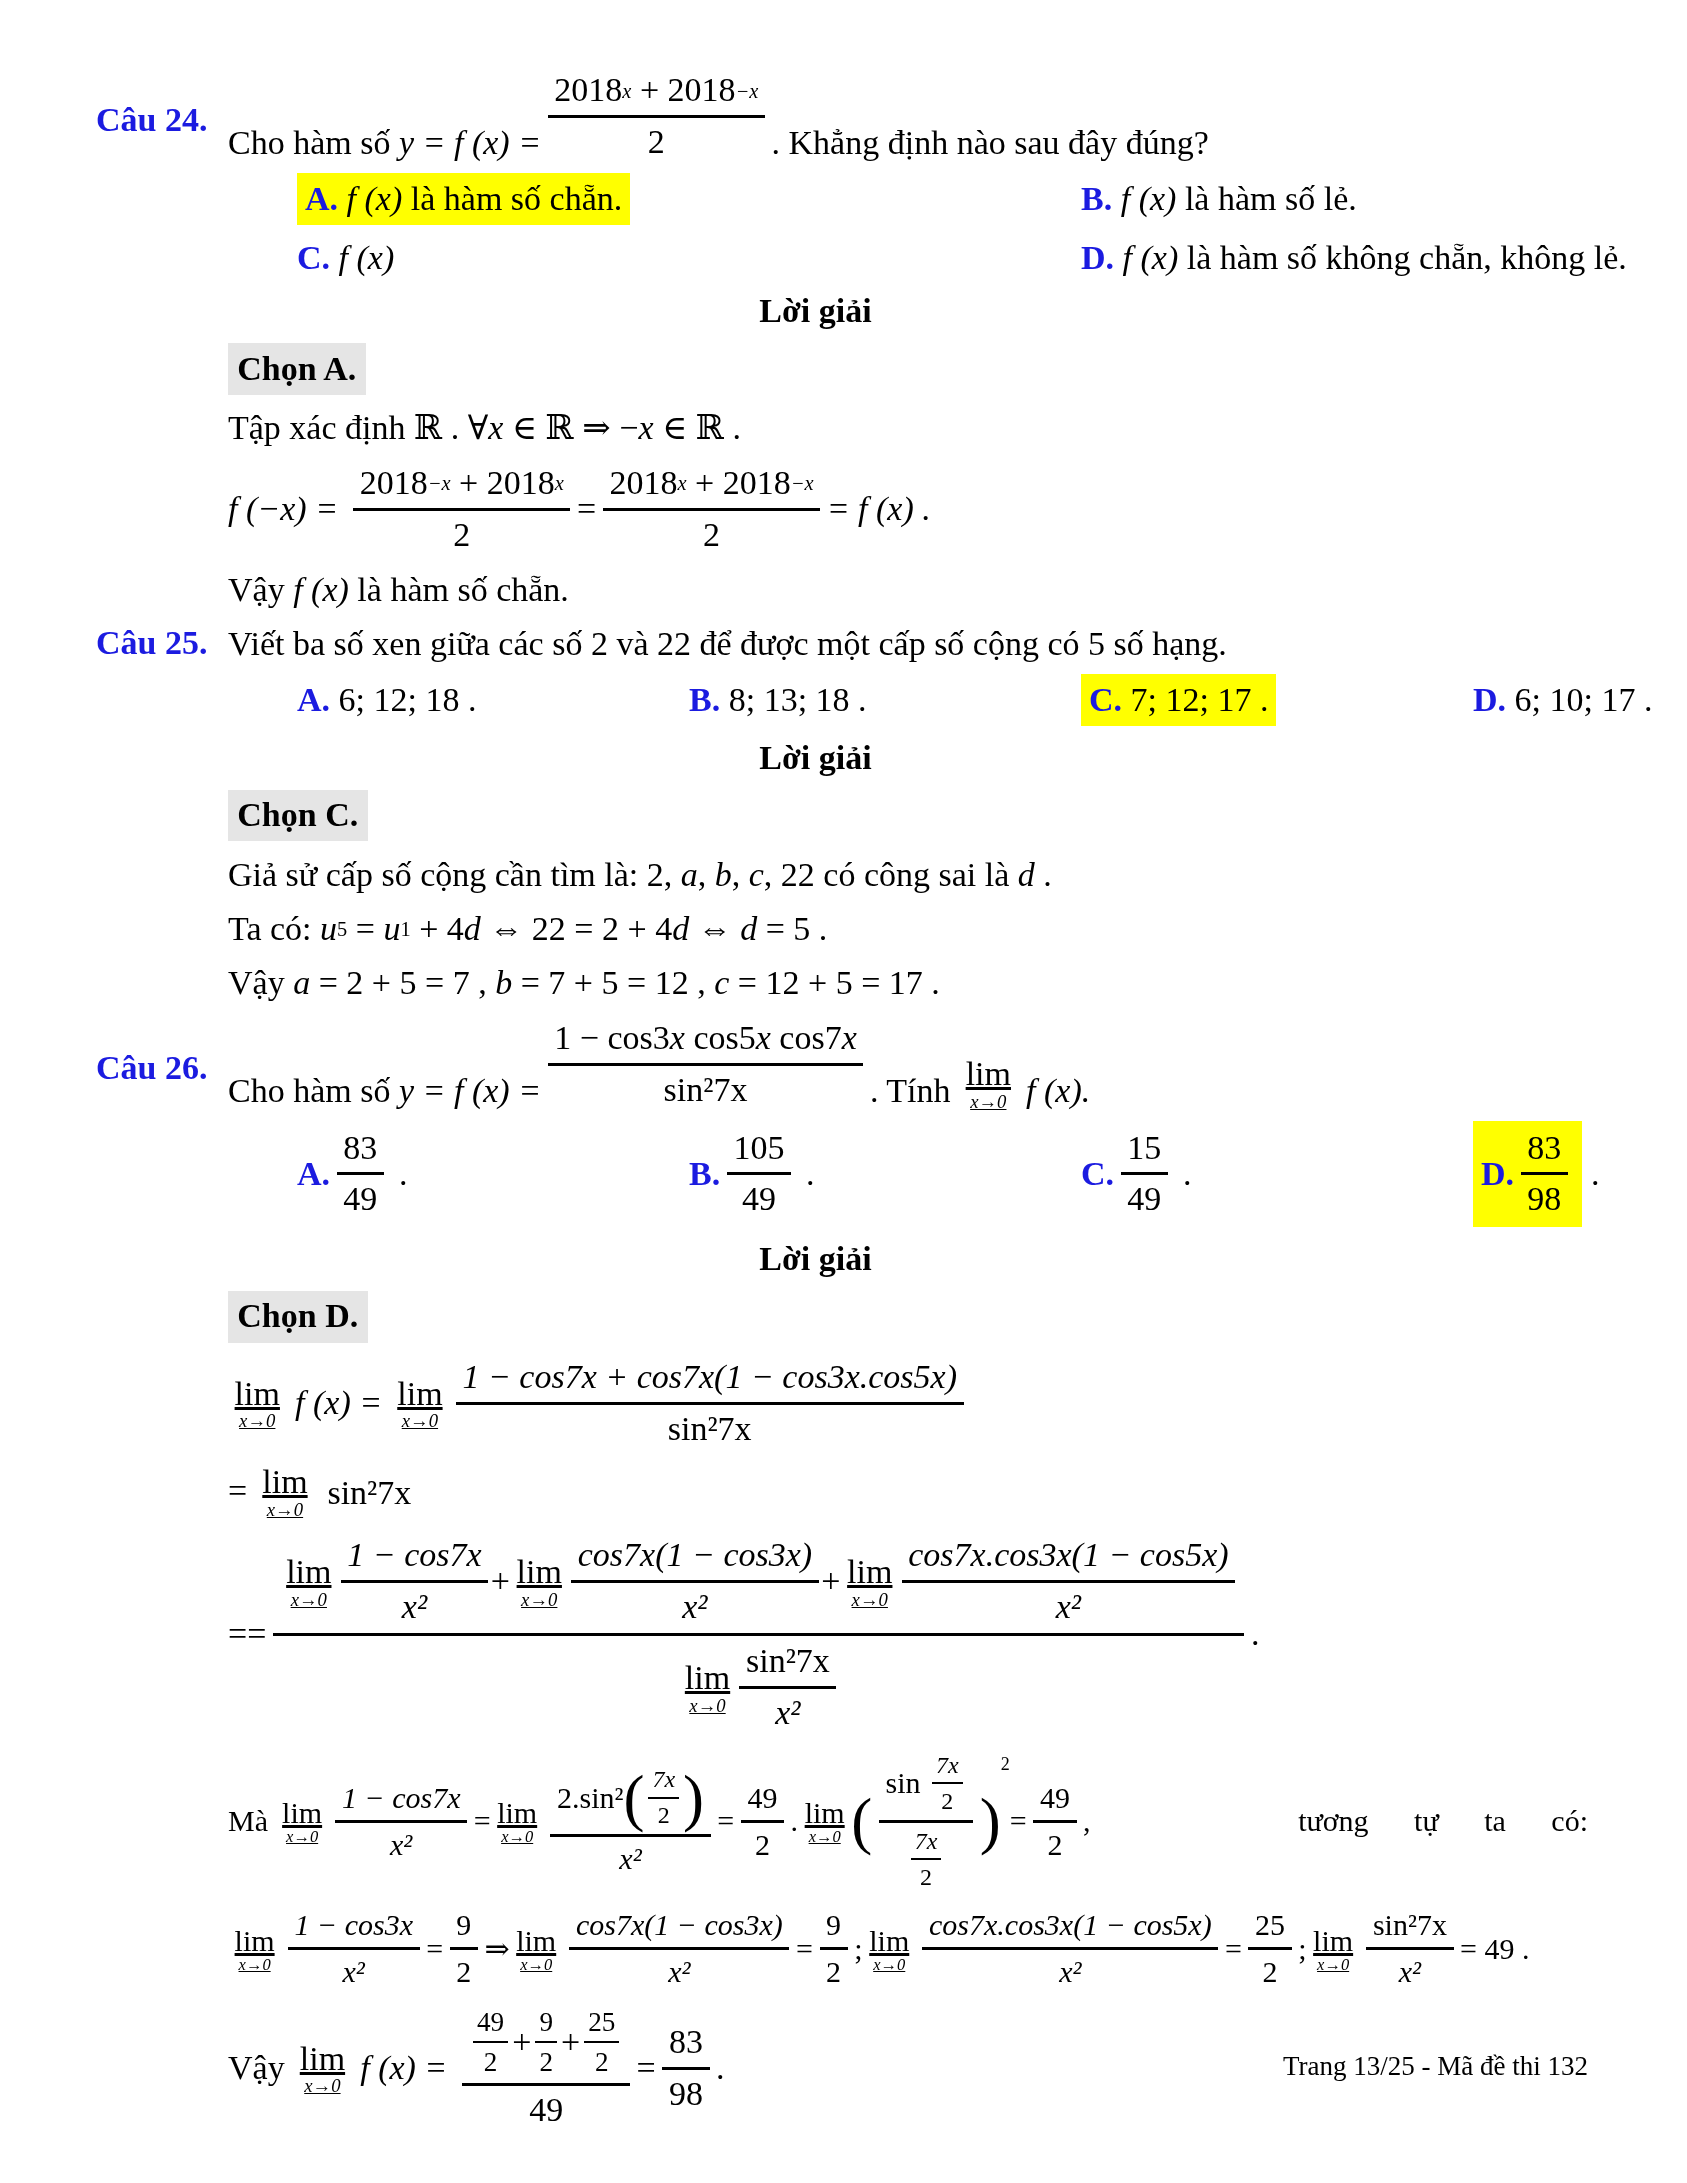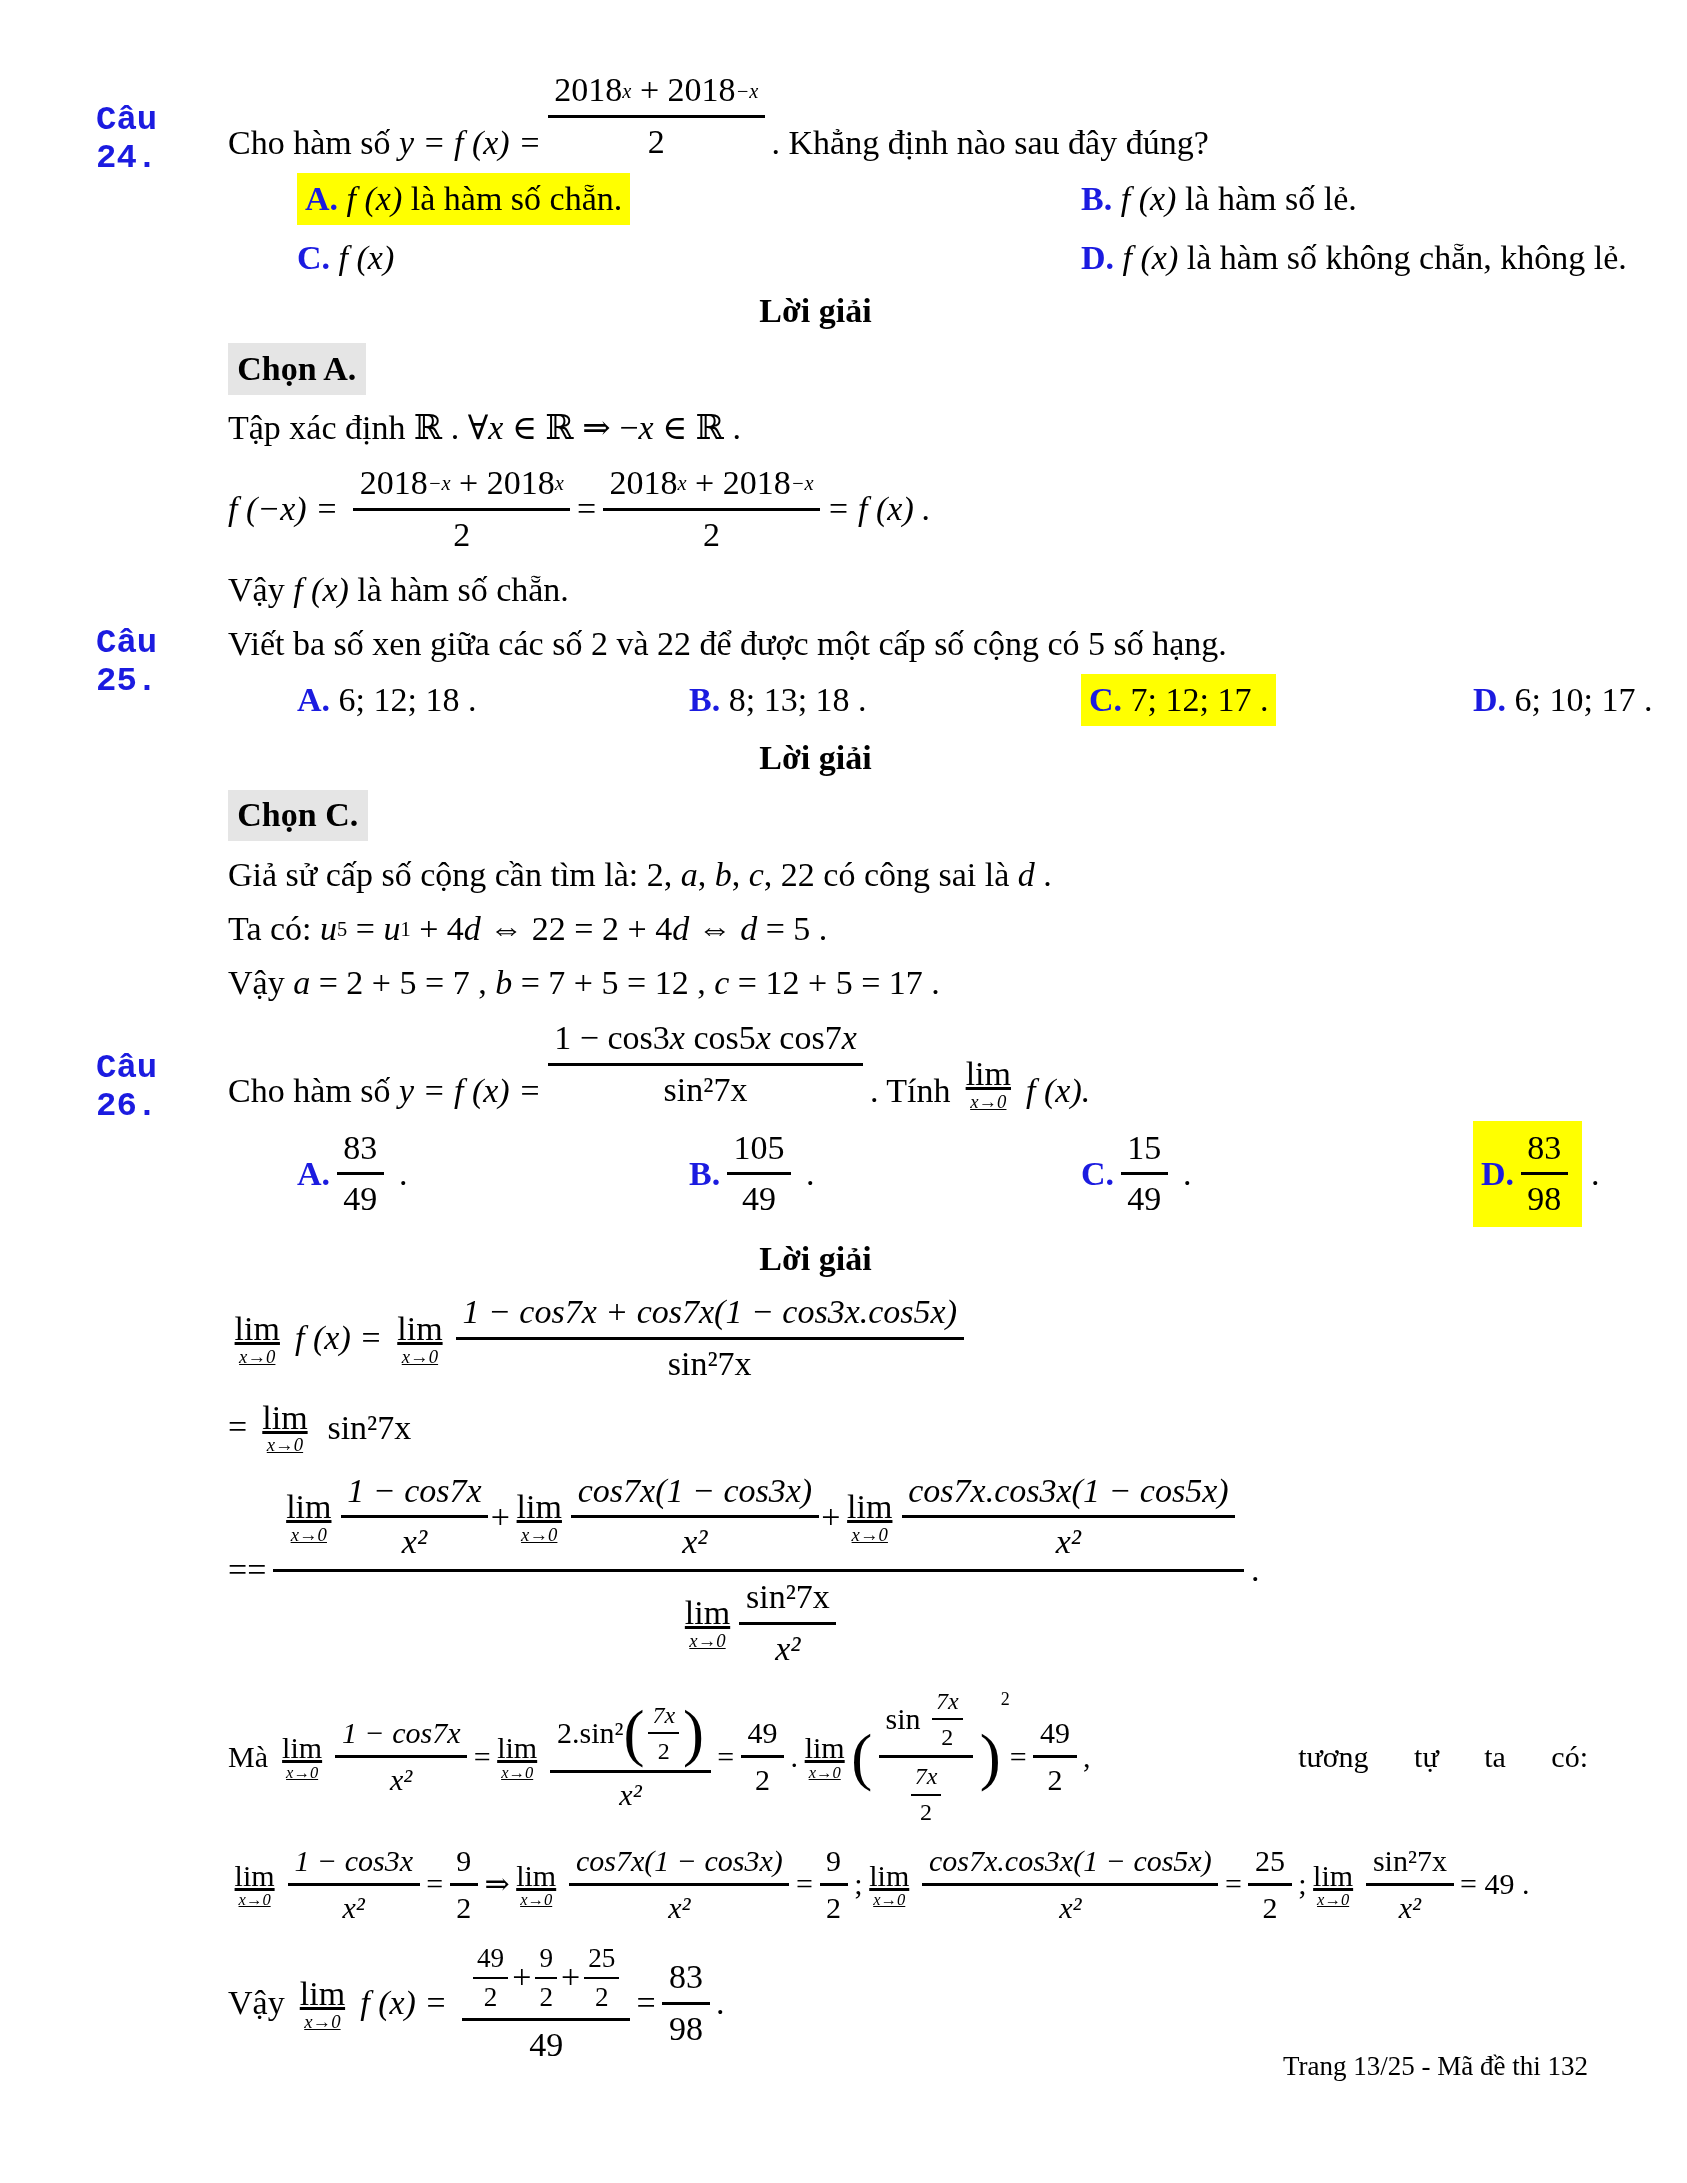--- a/index.html
+++ b/index.html
@@ -1,21 +1,21 @@
 <!DOCTYPE html>
 <html style="font-size:10.6px"><head>
 <meta charset="utf-8">
 <style>
   html,body{margin:0;padding:0;background:#888;}
   .page{position:relative;width:1687px;height:2183px;background:#ffffff;
         font-family:"Liberation Serif","DejaVu Serif","DejaVu Sans",serif;
         font-size:34px;color:#000;overflow:hidden;margin:0 auto;}
   .content{padding:69px 99px 0 96px;}
   .q{display:flex;align-items:flex-start;}
-  .qlabel{flex:0 0 132px;font-weight:bold;color:#1b1be0;font-family:Liberation Mono, monospace;}
+  .qlabel{flex:0 0 132px;font-weight:bold;color:#1b1be0;}
   .qlabel.vpad{padding-top:32px;}
   .qbody{flex:1;min-width:0;}
   .stmt{display:flex;align-items:flex-end;white-space:pre-wrap;margin:0 0 9.3px 0;line-height:1.2;}
   .opts{display:flex;align-items:center;padding-left:69px;margin:9.3px 0 13.2px 0;}
   .opts.two>.opt{flex:0 0 784px;}
   .opts.four>.opt{flex:0 0 392px;}
   .opt{display:flex;align-items:center;white-space:pre-wrap;line-height:1.2;}
   .letter{color:#1b1be0;font-weight:bold;}
   .hl-y{background:#ffff00;display:inline-flex;align-items:center;white-space:pre-wrap;padding:5.3px 8px;}
   .hl-g{background:#e5e5e5;display:inline-flex;align-items:center;white-space:pre-wrap;
@@ -158,20 +158,23 @@
           <span class="letter">C.</span>
           <span class="fr"><span class="n">15</span><span class="d">49</span></span>
           <span> .</span>
         </div>
         <div class="opt">
           <span class="hl-y"><span class="letter">D.</span><span class="fr"><span class="n">83</span><span class="d">98</span></span></span>
           <span> .</span>
         </div>
       </div>
       <div class="center">Lời giải</div>
+      <div class="line">
+        <span class="hl-g">Chọn D.</span>
+      </div>
 
       <div class="line">
         <span class="lim"><span class="lw">lim</span><span class="ls">x→0</span></span>
         <span class="it"> f (x) = </span>
         <span class="lim"><span class="lw">lim</span><span class="ls">x→0</span></span>
         <span class="fr"><span class="n it">1 − cos7x + cos7x(1 − cos3x.cos5x)</span><span class="d">sin²7x</span></span>
       </div>
 
       <div class="line">
         <span>= </span>

